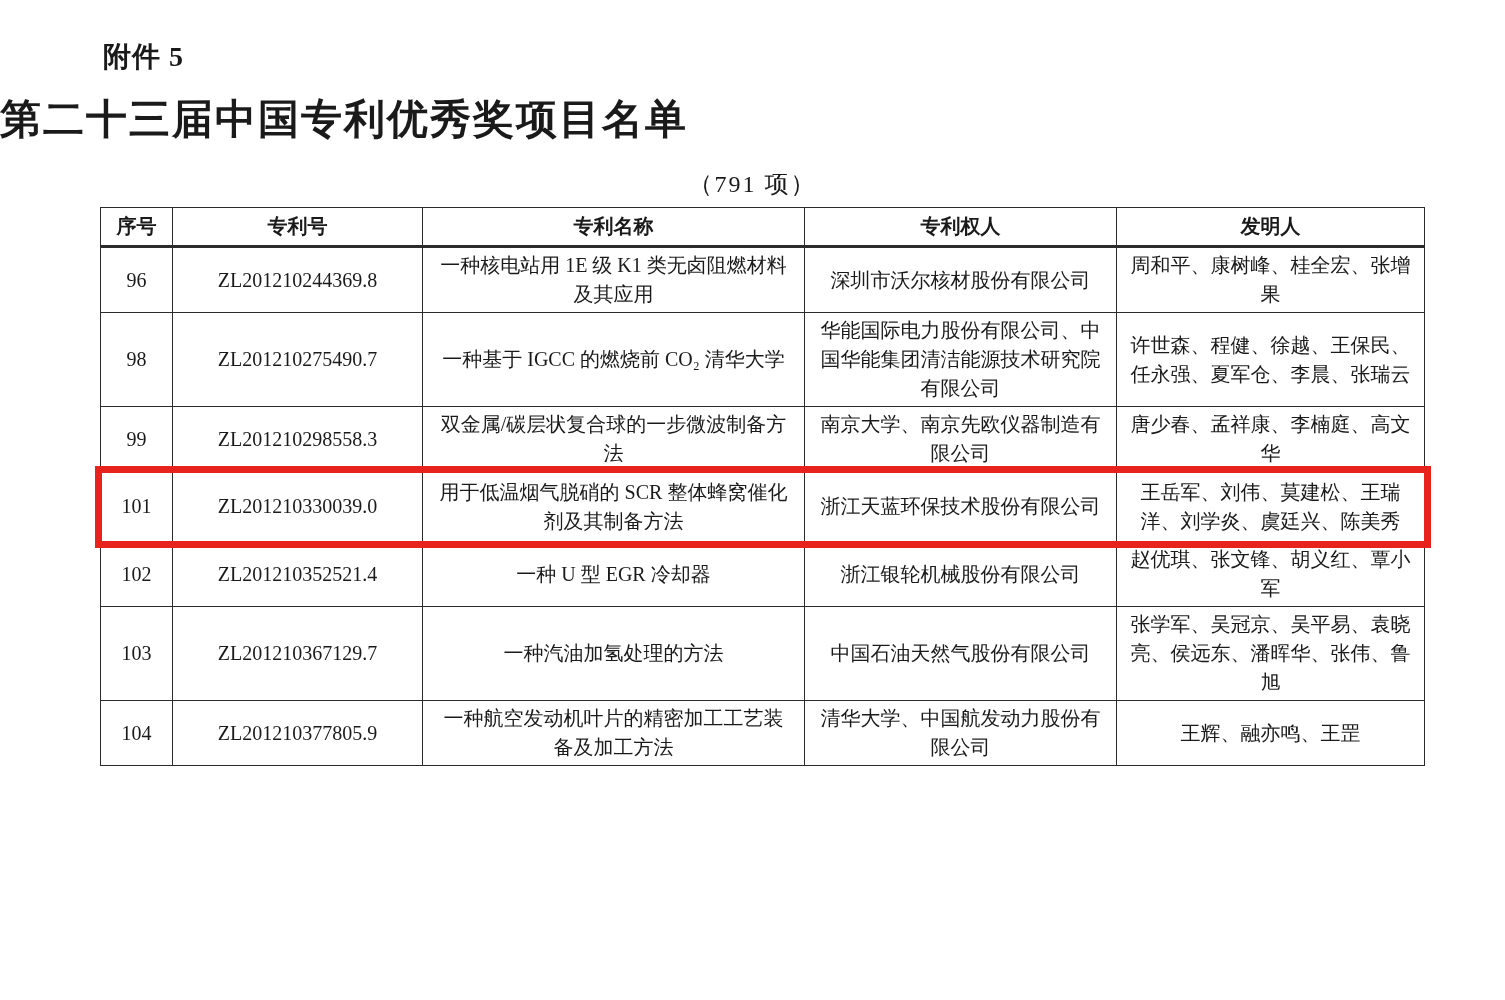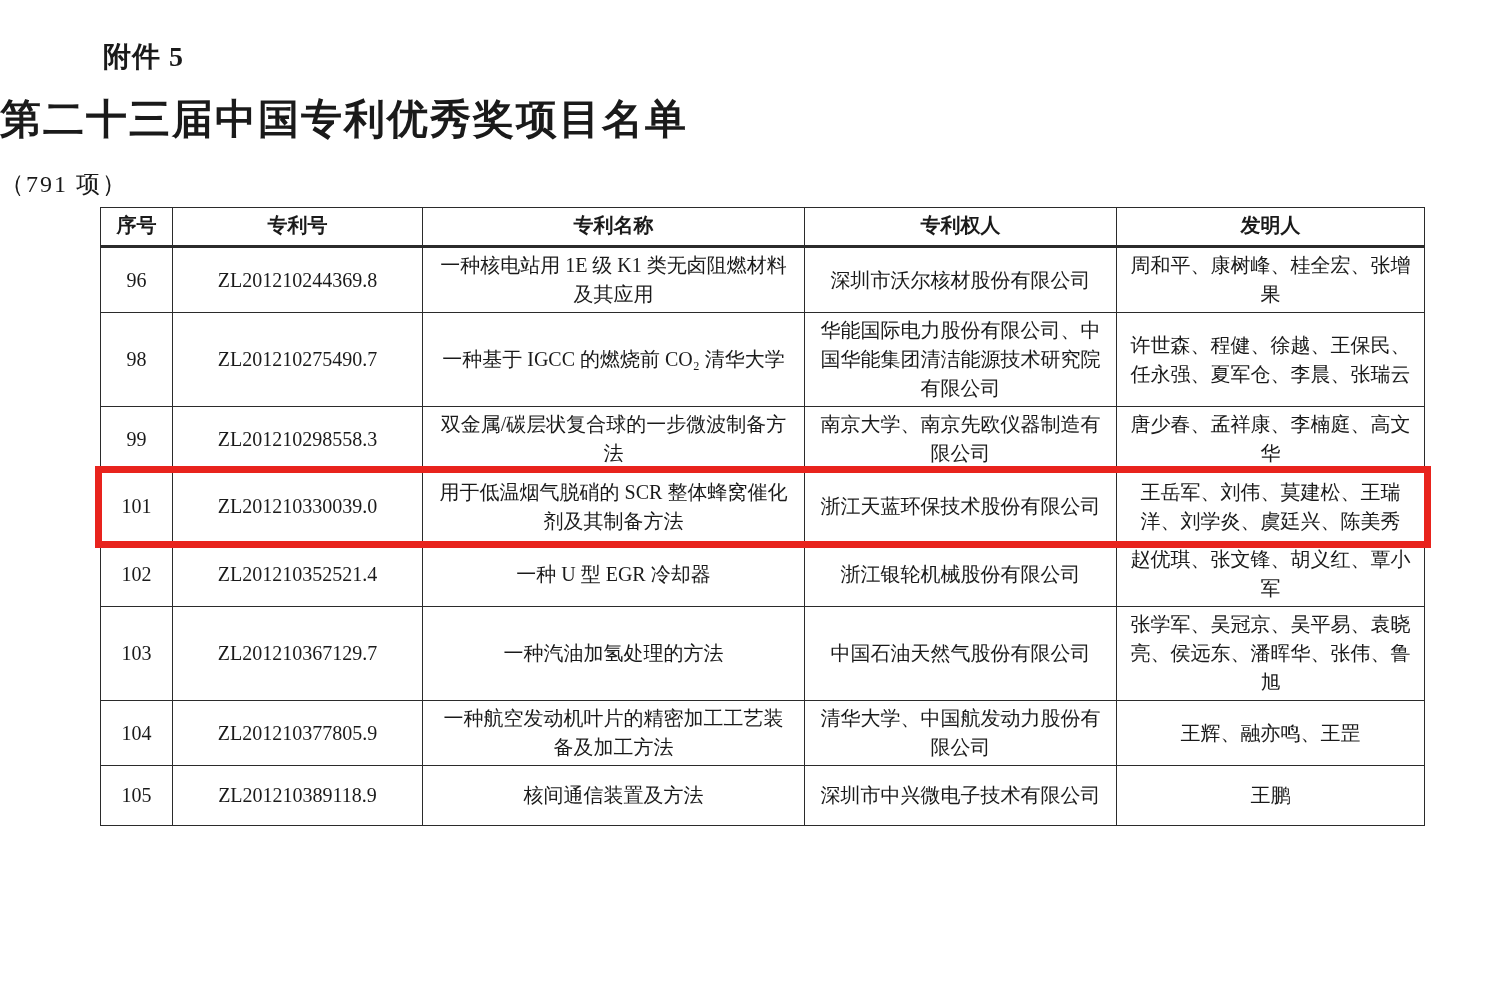--- a/index.html
+++ b/index.html
@@ -33,21 +33,21 @@
     text-align: left;
     font-size: 41px;
     font-weight: 700;
     letter-spacing: 2px;
   }
   .subtitle {
     position: absolute;
     left: 0;
     top: 168px;
     width: 100%;
-    text-align: left;
+    text-align: center;
     font-size: 24px;
     letter-spacing: 2px;
   }
   table.patent-table {
     position: absolute;
     left: 100px;
     top: 207px;
     width: 1324px;
     border-collapse: collapse;
     table-layout: fixed;
@@ -59,21 +59,20 @@
     text-align: center;
     vertical-align: middle;
     padding: 3px 12px;
     line-height: 1.45;
     word-break: break-word;
   }
   table.patent-table thead th {
     font-weight: 700;
     border-bottom-width: 3px;
     padding: 4px 6px;
-    font-family: Liberation Mono, monospace;
   }
   col.c-no      { width: 72px;  }
   col.c-patno   { width: 250px; }
   col.c-name    { width: 382px; }
   col.c-owner   { width: 312px; }
   col.c-invent  { width: 308px; }
   tr.highlight {
     outline: 7px solid #e8231d;
     outline-offset: -1px;
     position: relative;
@@ -151,23 +150,16 @@
         <td>中国石油天然气股份有限公司</td>
         <td>张学军、吴冠京、吴平易、袁晓亮、侯远东、潘晖华、张伟、鲁旭</td>
       </tr>
       <tr style="height:60px">
         <td>104</td>
         <td>ZL201210377805.9</td>
         <td>一种航空发动机叶片的精密加工工艺装备及加工方法</td>
         <td>清华大学、中国航发动力股份有限公司</td>
         <td>王辉、融亦鸣、王罡</td>
       </tr>
-      <tr style="height:60px">
-        <td>105</td>
-        <td>ZL201210389118.9</td>
-        <td>核间通信装置及方法</td>
-        <td>深圳市中兴微电子技术有限公司</td>
-        <td>王鹏</td>
-      </tr>
     </tbody>
   </table>
 
 </div>
 
 </body></html>

